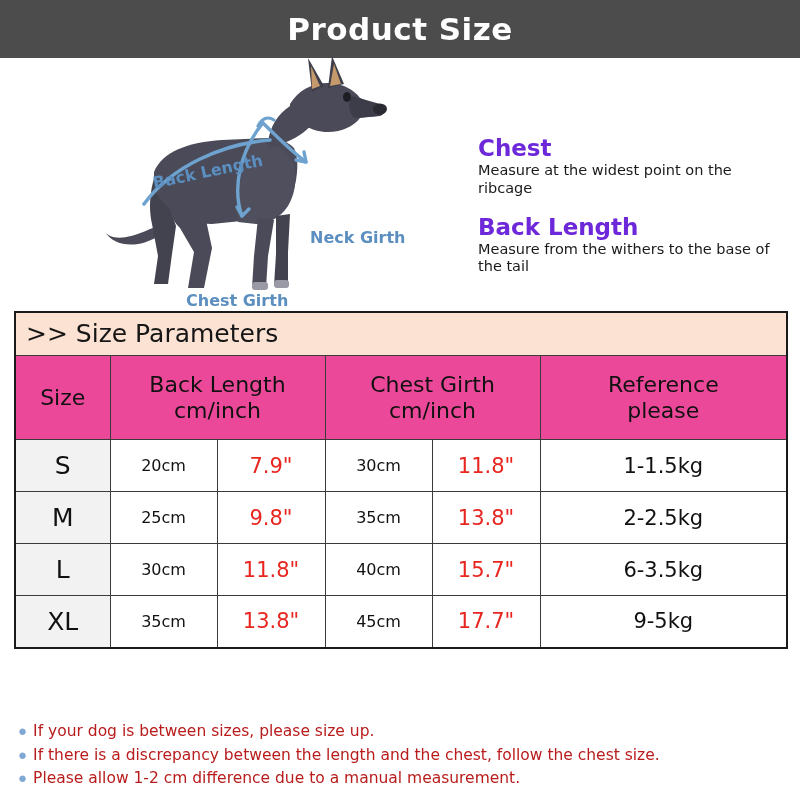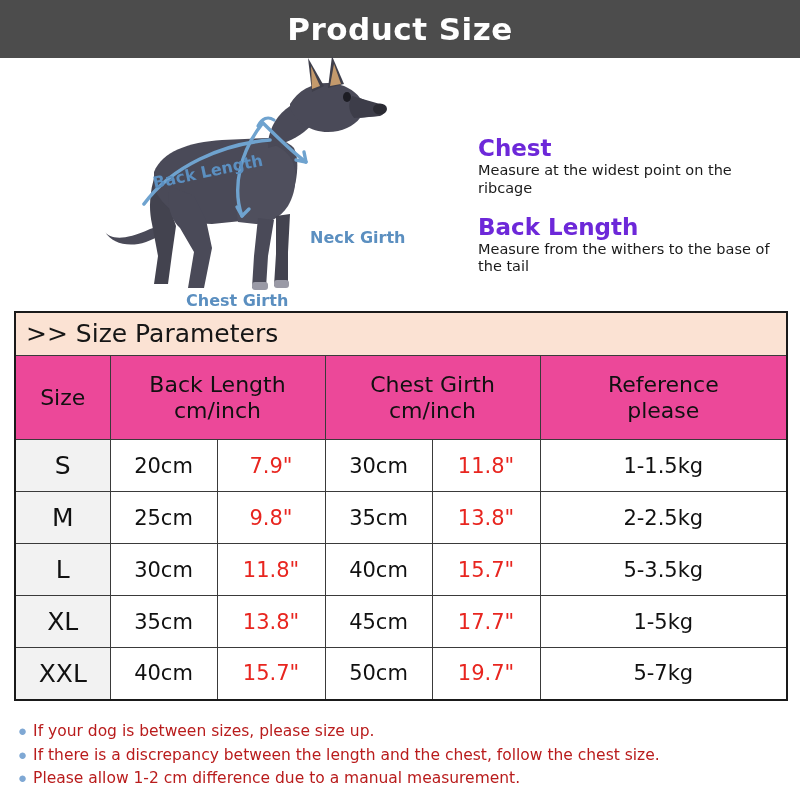--- a/index.html
+++ b/index.html
@@ -128,21 +128,21 @@
     padding: 3px 2px;
     line-height: 1.18;
   }
   .col-head .unit { display: block; font-size: 22px; }
   .size-cell {
     background: #f2f2f2;
     font-size: 25px;
     height: 52px;
     color: #111111;
   }
-  .val-cm  { font-size: 21px; color: #111111; background: #ffffff; }
+  .val-cm  { font-size: 16px; color: #111111; background: #ffffff; }
   .val-in  { font-size: 21px; color: #e8251f; background: #ffffff; }
   .val-wt  { font-size: 21px; color: #111111; background: #ffffff; margin-left: 48px; }
 
   
   #footer-notes {
     position: absolute;
     left: 18px;
     top: 722px;
     width: 764px;
   }
@@ -285,37 +285,29 @@
         <td class="val-cm">35cm</td>
         <td class="val-in">13.8"</td>
         <td class="val-wt">2-2.5kg</td>
       </tr>
       <tr>
         <td class="size-cell">L</td>
         <td class="val-cm">30cm</td>
         <td class="val-in">11.8"</td>
         <td class="val-cm">40cm</td>
         <td class="val-in">15.7"</td>
-        <td class="val-wt">5-3.5kg</td>
+        <td class="val-wt">6-3.5kg</td>
       </tr>
       <tr>
         <td class="size-cell">XL</td>
         <td class="val-cm">35cm</td>
         <td class="val-in">13.8"</td>
         <td class="val-cm">45cm</td>
         <td class="val-in">17.7"</td>
-        <td class="val-wt">1-5kg</td>
-      </tr>
-      <tr>
-        <td class="size-cell">XXL</td>
-        <td class="val-cm">40cm</td>
-        <td class="val-in">15.7"</td>
-        <td class="val-cm">50cm</td>
-        <td class="val-in">19.7"</td>
-        <td class="val-wt">5-7kg</td>
+        <td class="val-wt">9-5kg</td>
       </tr>
     </tbody>
   </table>
 </div>
 
 <div id="footer-notes">
   <div class="note-row">
     <span class="note-bullet">●</span>
     <span class="note-text">If your dog is between sizes, please size up.</span>
   </div>

